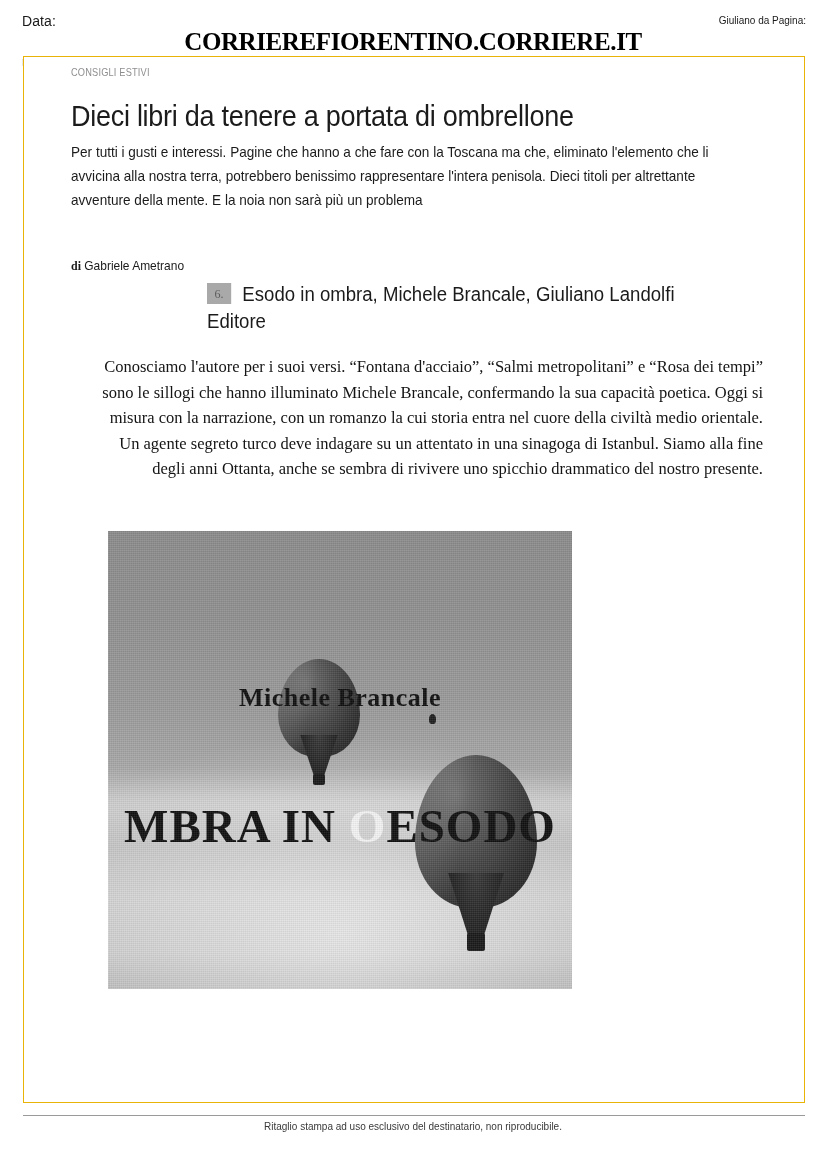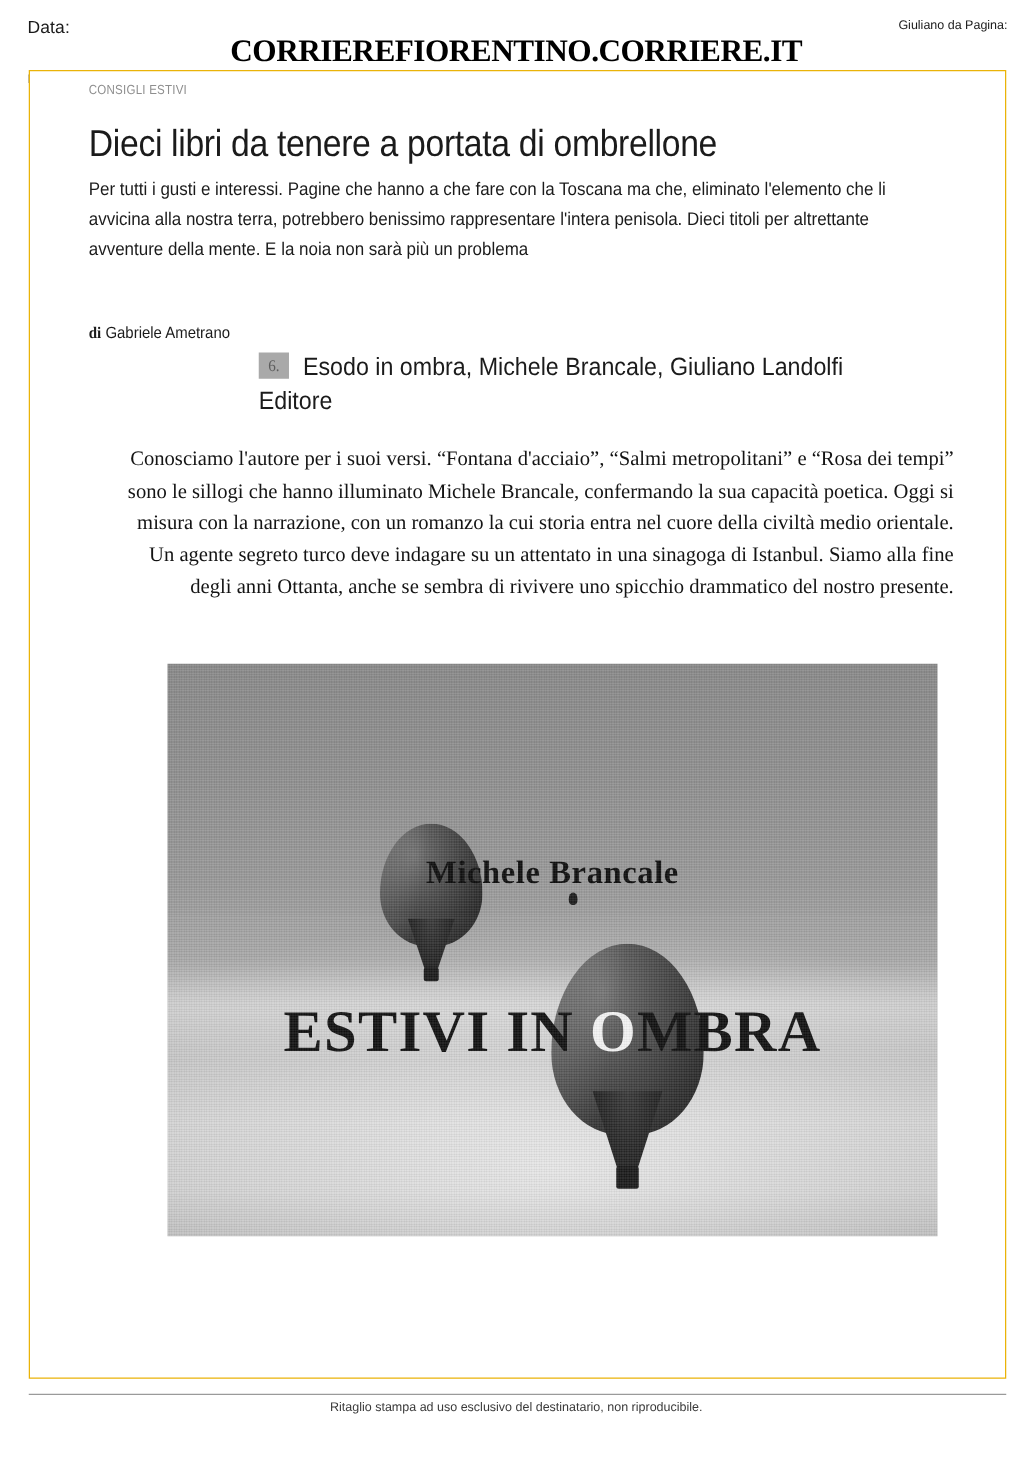--- a/index.html
+++ b/index.html
@@ -143,22 +143,22 @@
     font-family: "Liberation Serif", serif;
     font-size: 16.5px;
     line-height: 25.5px;
     color: #141414;
     text-align: right;
   }
 
   
   .cover {
     position: absolute;
-    left: 110px; top: 474px;
-    width: 616px; height: 458px;
+    left: 84px; top: 474px;
+    width: 464px; height: 458px;
     background:
       radial-gradient(ellipse 120% 70% at 50% 88%, rgba(255,255,255,0.55) 0%, rgba(255,255,255,0) 62%),
       linear-gradient(180deg,
         #8b8b8b 0%,
         #909090 18%,
         #9a9a9a 38%,
         #a8a8a8 52%,
         #bdbdbd 68%,
         #cacaca 80%,
         #c5c5c5 92%,
@@ -315,21 +315,21 @@
 
     <div class="balloon-dot"></div>
 
     <div class="balloon balloon-big">
       <div class="envelope"></div>
       <div class="taper"></div>
       <div class="basket"></div>
     </div>
 
     <div class="cover-title">
-      <span>ESTIVI IN </span><span class="lit">O</span><span>MBRA</span>
+      <span>MBRA IN </span><span class="lit">O</span><span>ESODO</span>
     </div>
 
     <div class="cover-grain"></div>
   </div>
 
 </div>
 
 <div class="footer-rule"></div>
 <div class="footer-note">Ritaglio stampa ad uso esclusivo del destinatario, non riproducibile.</div>
 

